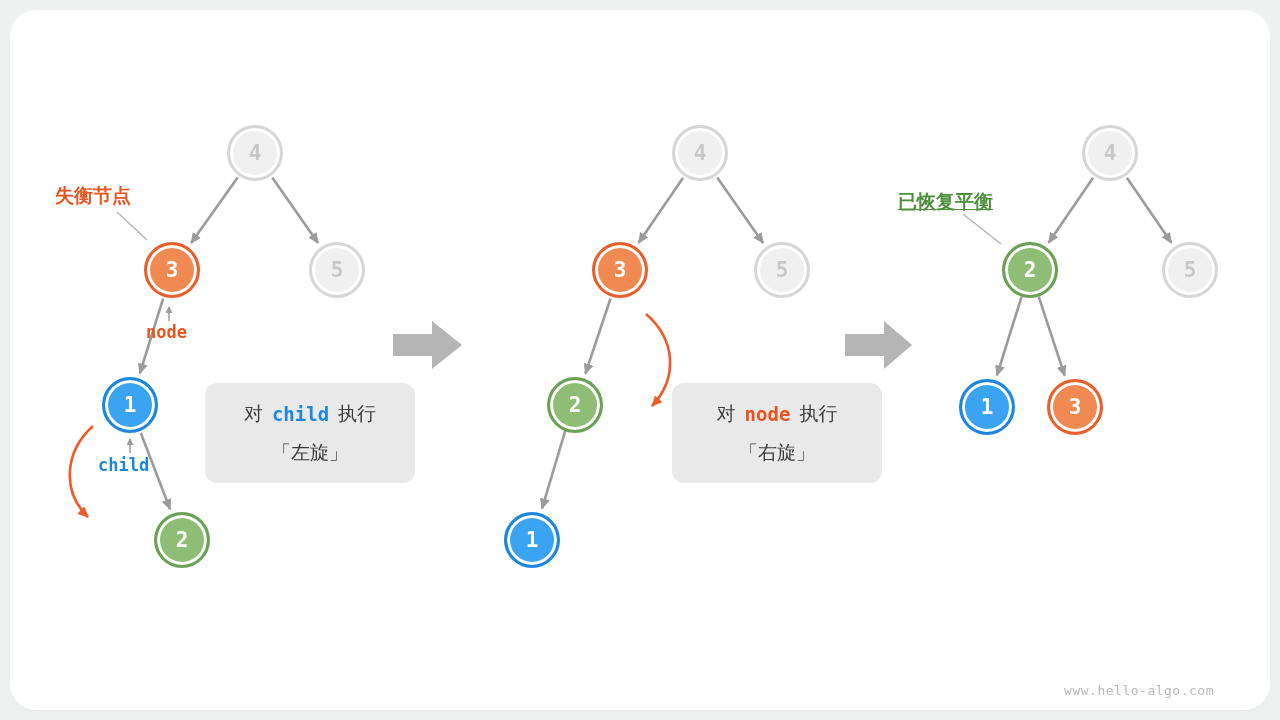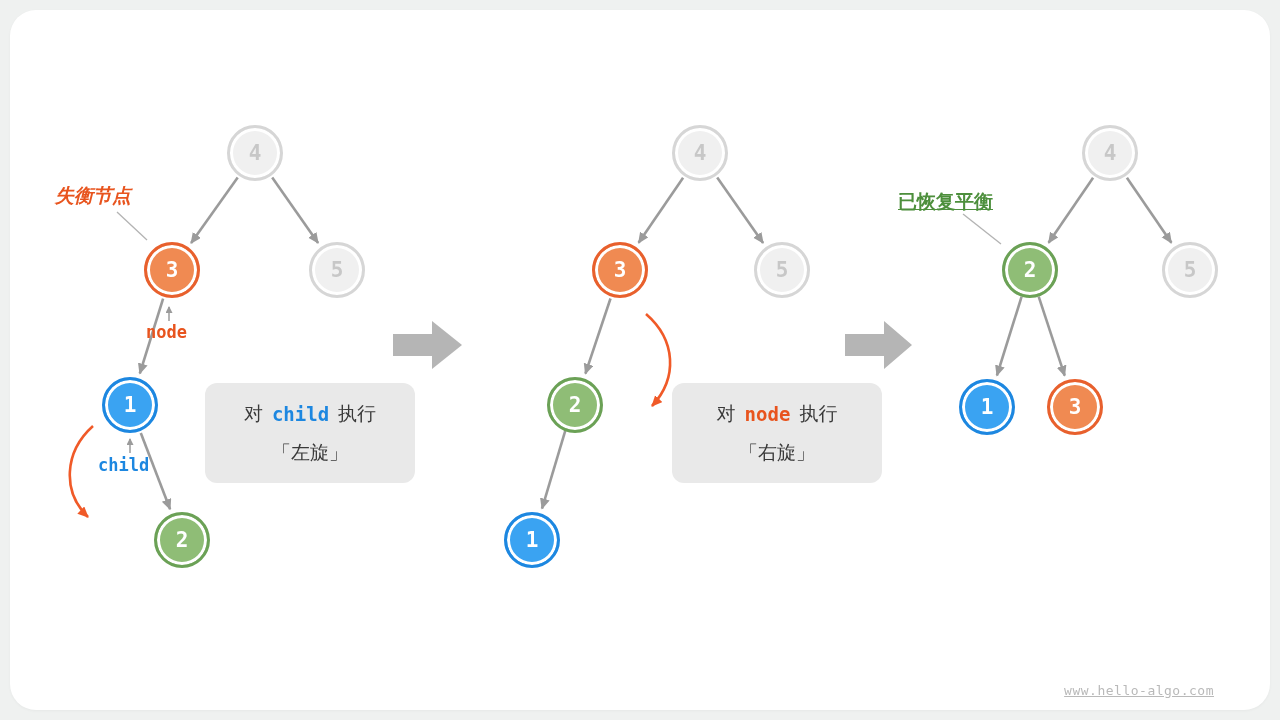--- a/index.html
+++ b/index.html
@@ -26,21 +26,21 @@
     box-shadow: inset 0 0 0 3px #ffffff;
   }
   .node.gray   { border-color:#d6d6d6; background:#f0f0f0; color:#c7c7c7; }
   .node.orange { border-color:#e8602d; background:#f08a52; }
   .node.blue   { border-color:#1d87e0; background:#3aa3f2; }
   .node.green  { border-color:#6ba156; background:#8fbd76; }
 
   .anno {
     position:absolute; font-weight:bold; font-size:19px; white-space:nowrap;
   }
-  .anno.orange-text { color:#e8541e;font-style:italic; }
+  .anno.orange-text { color:#e8541e; }
   .anno.green-text  { color:#4d8f3c;text-decoration:underline; }
   .ptr-label {
     position:absolute; font-family:"DejaVu Sans Mono", monospace;
     font-weight:bold; font-size:17px; white-space:nowrap;
   }
   .ptr-label.orange-text { color:#e8541e; }
   .ptr-label.blue-text   { color:#1d87e0; }
 
   .op-box {
     position:absolute; width:210px; height:100px;
@@ -51,21 +51,21 @@
   .op-box .line { display:flex; align-items:center; gap:9px; white-space:nowrap; }
   .op-box .kw {
     font-family:"DejaVu Sans Mono", monospace; font-weight:bold; font-size:19px;
   }
   .op-box .kw.blue-text   { color:#1d87e0; }
   .op-box .kw.orange-text { color:#e8541e; }
 
   .watermark {
     position:absolute; right:66px; bottom:22px;
     font-family:"DejaVu Sans Mono", monospace;
-    font-size:13px; color:#b9b9b9; letter-spacing:0.5px;text-decoration:underline;
+    font-size:13px; color:#b9b9b9; letter-spacing:0.5px;
   }
 </style>
 </head>
 <body>
 
 <div class="stage">
 
   <div class="card"></div>
 
   <svg class="overlay" viewBox="0 0 1280 720">

